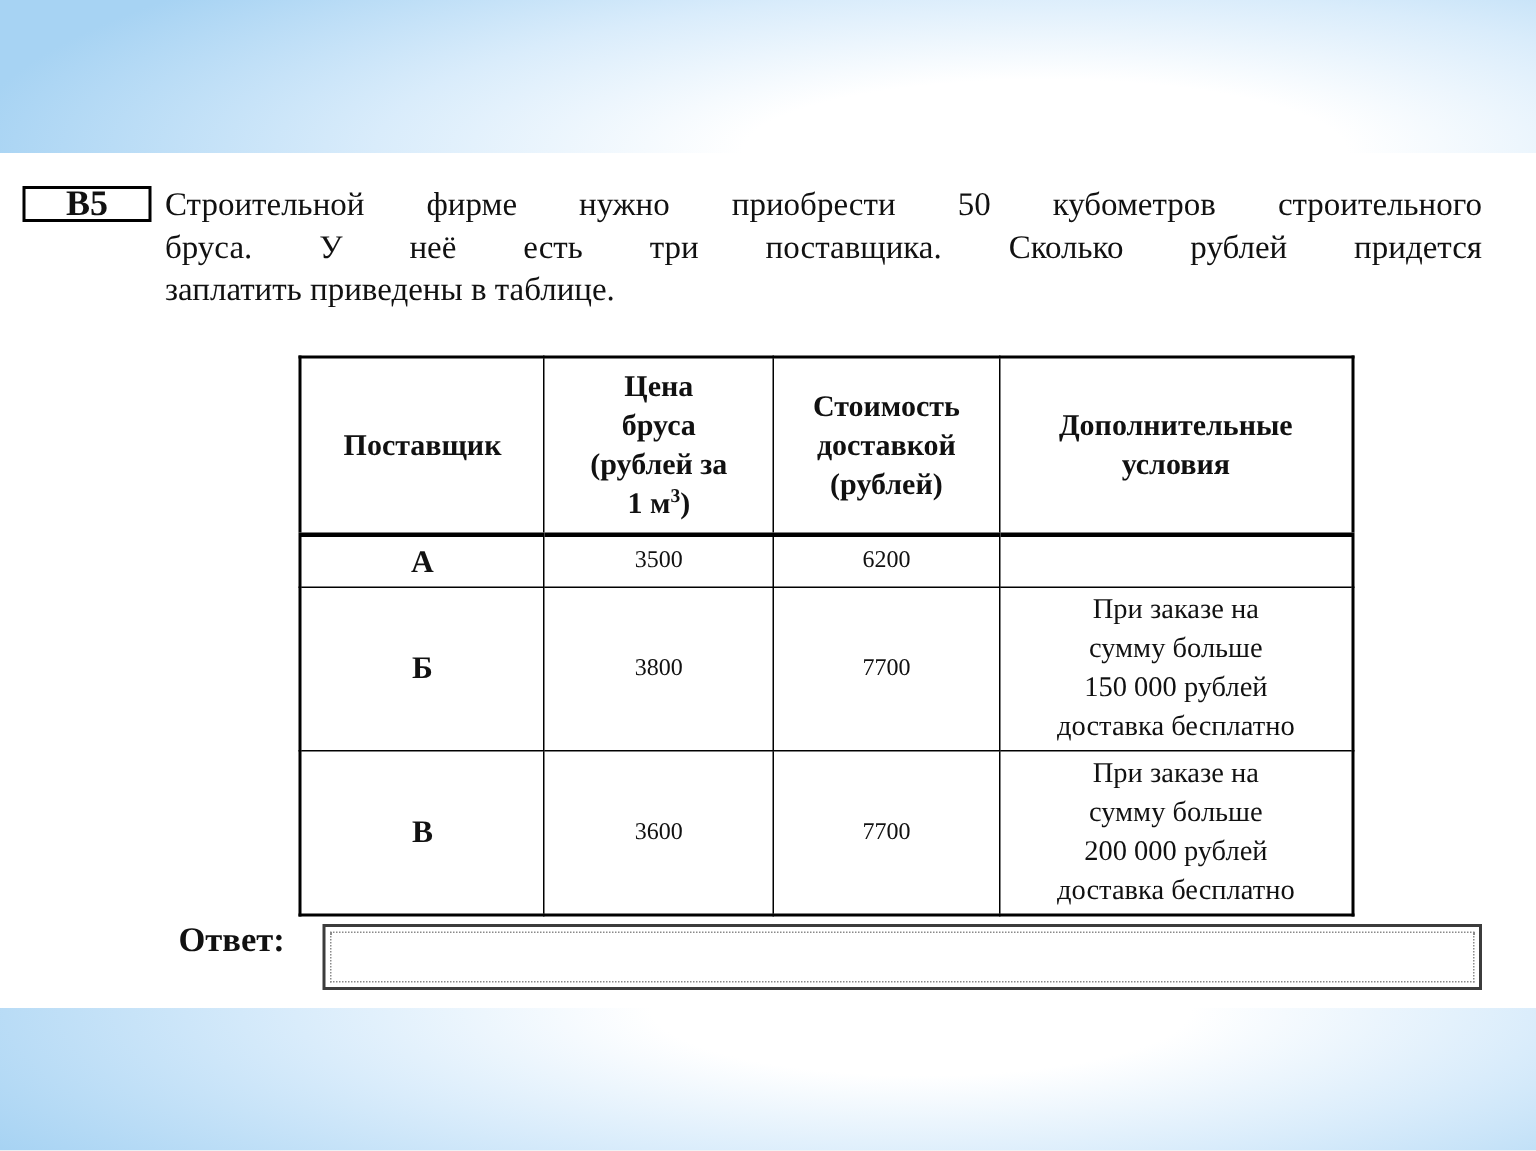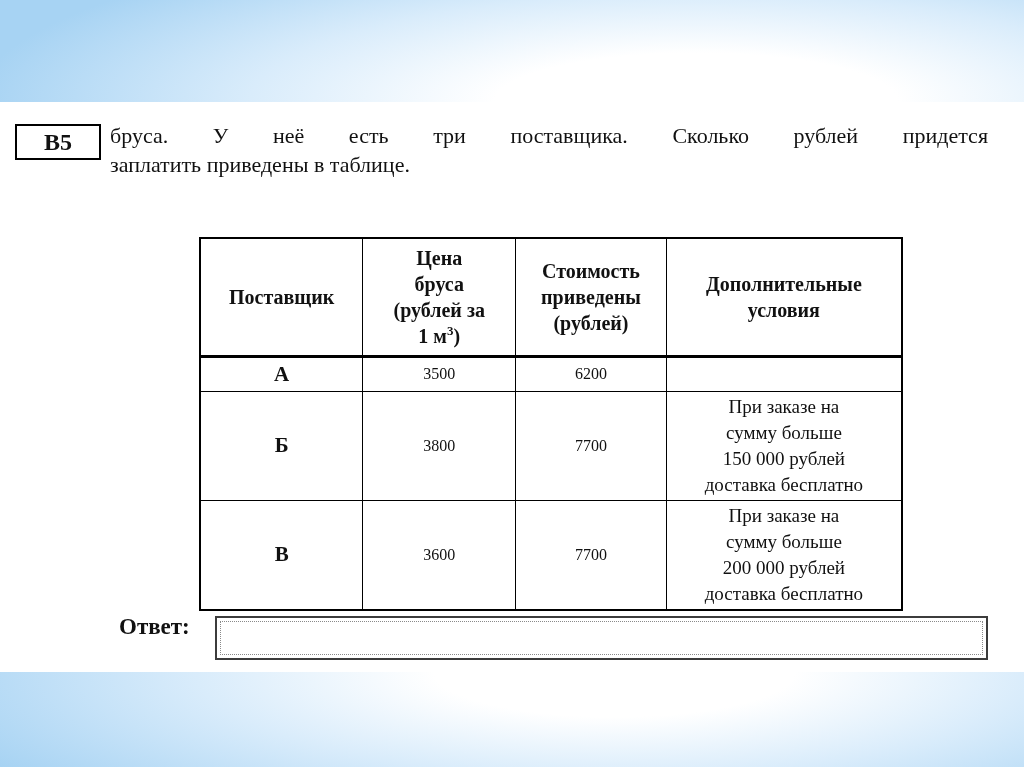--- a/index.html
+++ b/index.html
@@ -18,21 +18,21 @@
     background: radial-gradient(ellipse 720px 175px at 68% 100%,
                 #ffffff 28%, #d9ecfb 62%, #a7d3f3 100%);
   }
   .band-bottom {
     position: absolute; left: 0; bottom: 0; width: 1024px; height: 95px;
     background: radial-gradient(ellipse 720px 180px at 60% 0%,
                 #ffffff 25%, #d9ecfb 58%, #a7d3f3 100%);
   }
   .problem-number-box {
     position: absolute; left: 15px; top: 124px;
-    width: 86px; height: 36px;
+    width: 86px; height: 24px;
     border: 2.5px solid #000;
     display: flex; align-items: center; justify-content: center;
     font-weight: bold; font-size: 24px;
   }
   .problem-text {
     position: absolute; left: 110px; top: 122px; width: 878px;
     font-size: 22px; line-height: 28.5px;
   }
   .problem-text .line { text-align: justify; text-align-last: justify; }
   .problem-text .line.last { text-align: left; text-align-last: left; }
@@ -90,20 +90,21 @@
 <div class="slide">
 
   <div class="band-top"></div>
   <div class="band-bottom"></div>
 
   <div class="problem-number-box">
     <span>В5</span>
   </div>
 
   <div class="problem-text">
+    <div class="line">Строительной фирме нужно приобрести 50 кубометров строительного</div>
     <div class="line">бруса. У неё есть три поставщика. Сколько рублей придется</div>
     <div class="line last">заплатить приведены в таблице.</div>
   </div>
 
   <table class="suppliers">
     <colgroup>
       <col style="width:161px">
         <col style="width:151px">
         <col style="width:149px">
         <col style="width:233px">
@@ -114,21 +115,21 @@
           <span>Поставщик</span>
         </td>
         <td>
           <div>Цена</div>
           <div>бруса</div>
           <div>(рублей за</div>
           <div><span>1 м</span><sup class="m3">3</sup><span>)</span></div>
         </td>
         <td>
           <div>Стоимость</div>
-          <div>приведены</div>
+          <div>доставкой</div>
           <div>(рублей)</div>
         </td>
         <td>
           <div>Дополнительные</div>
           <div>условия</div>
         </td>
       </tr>
 
       <tr class="row-a">
         <td class="supplier-letter">А</td>

